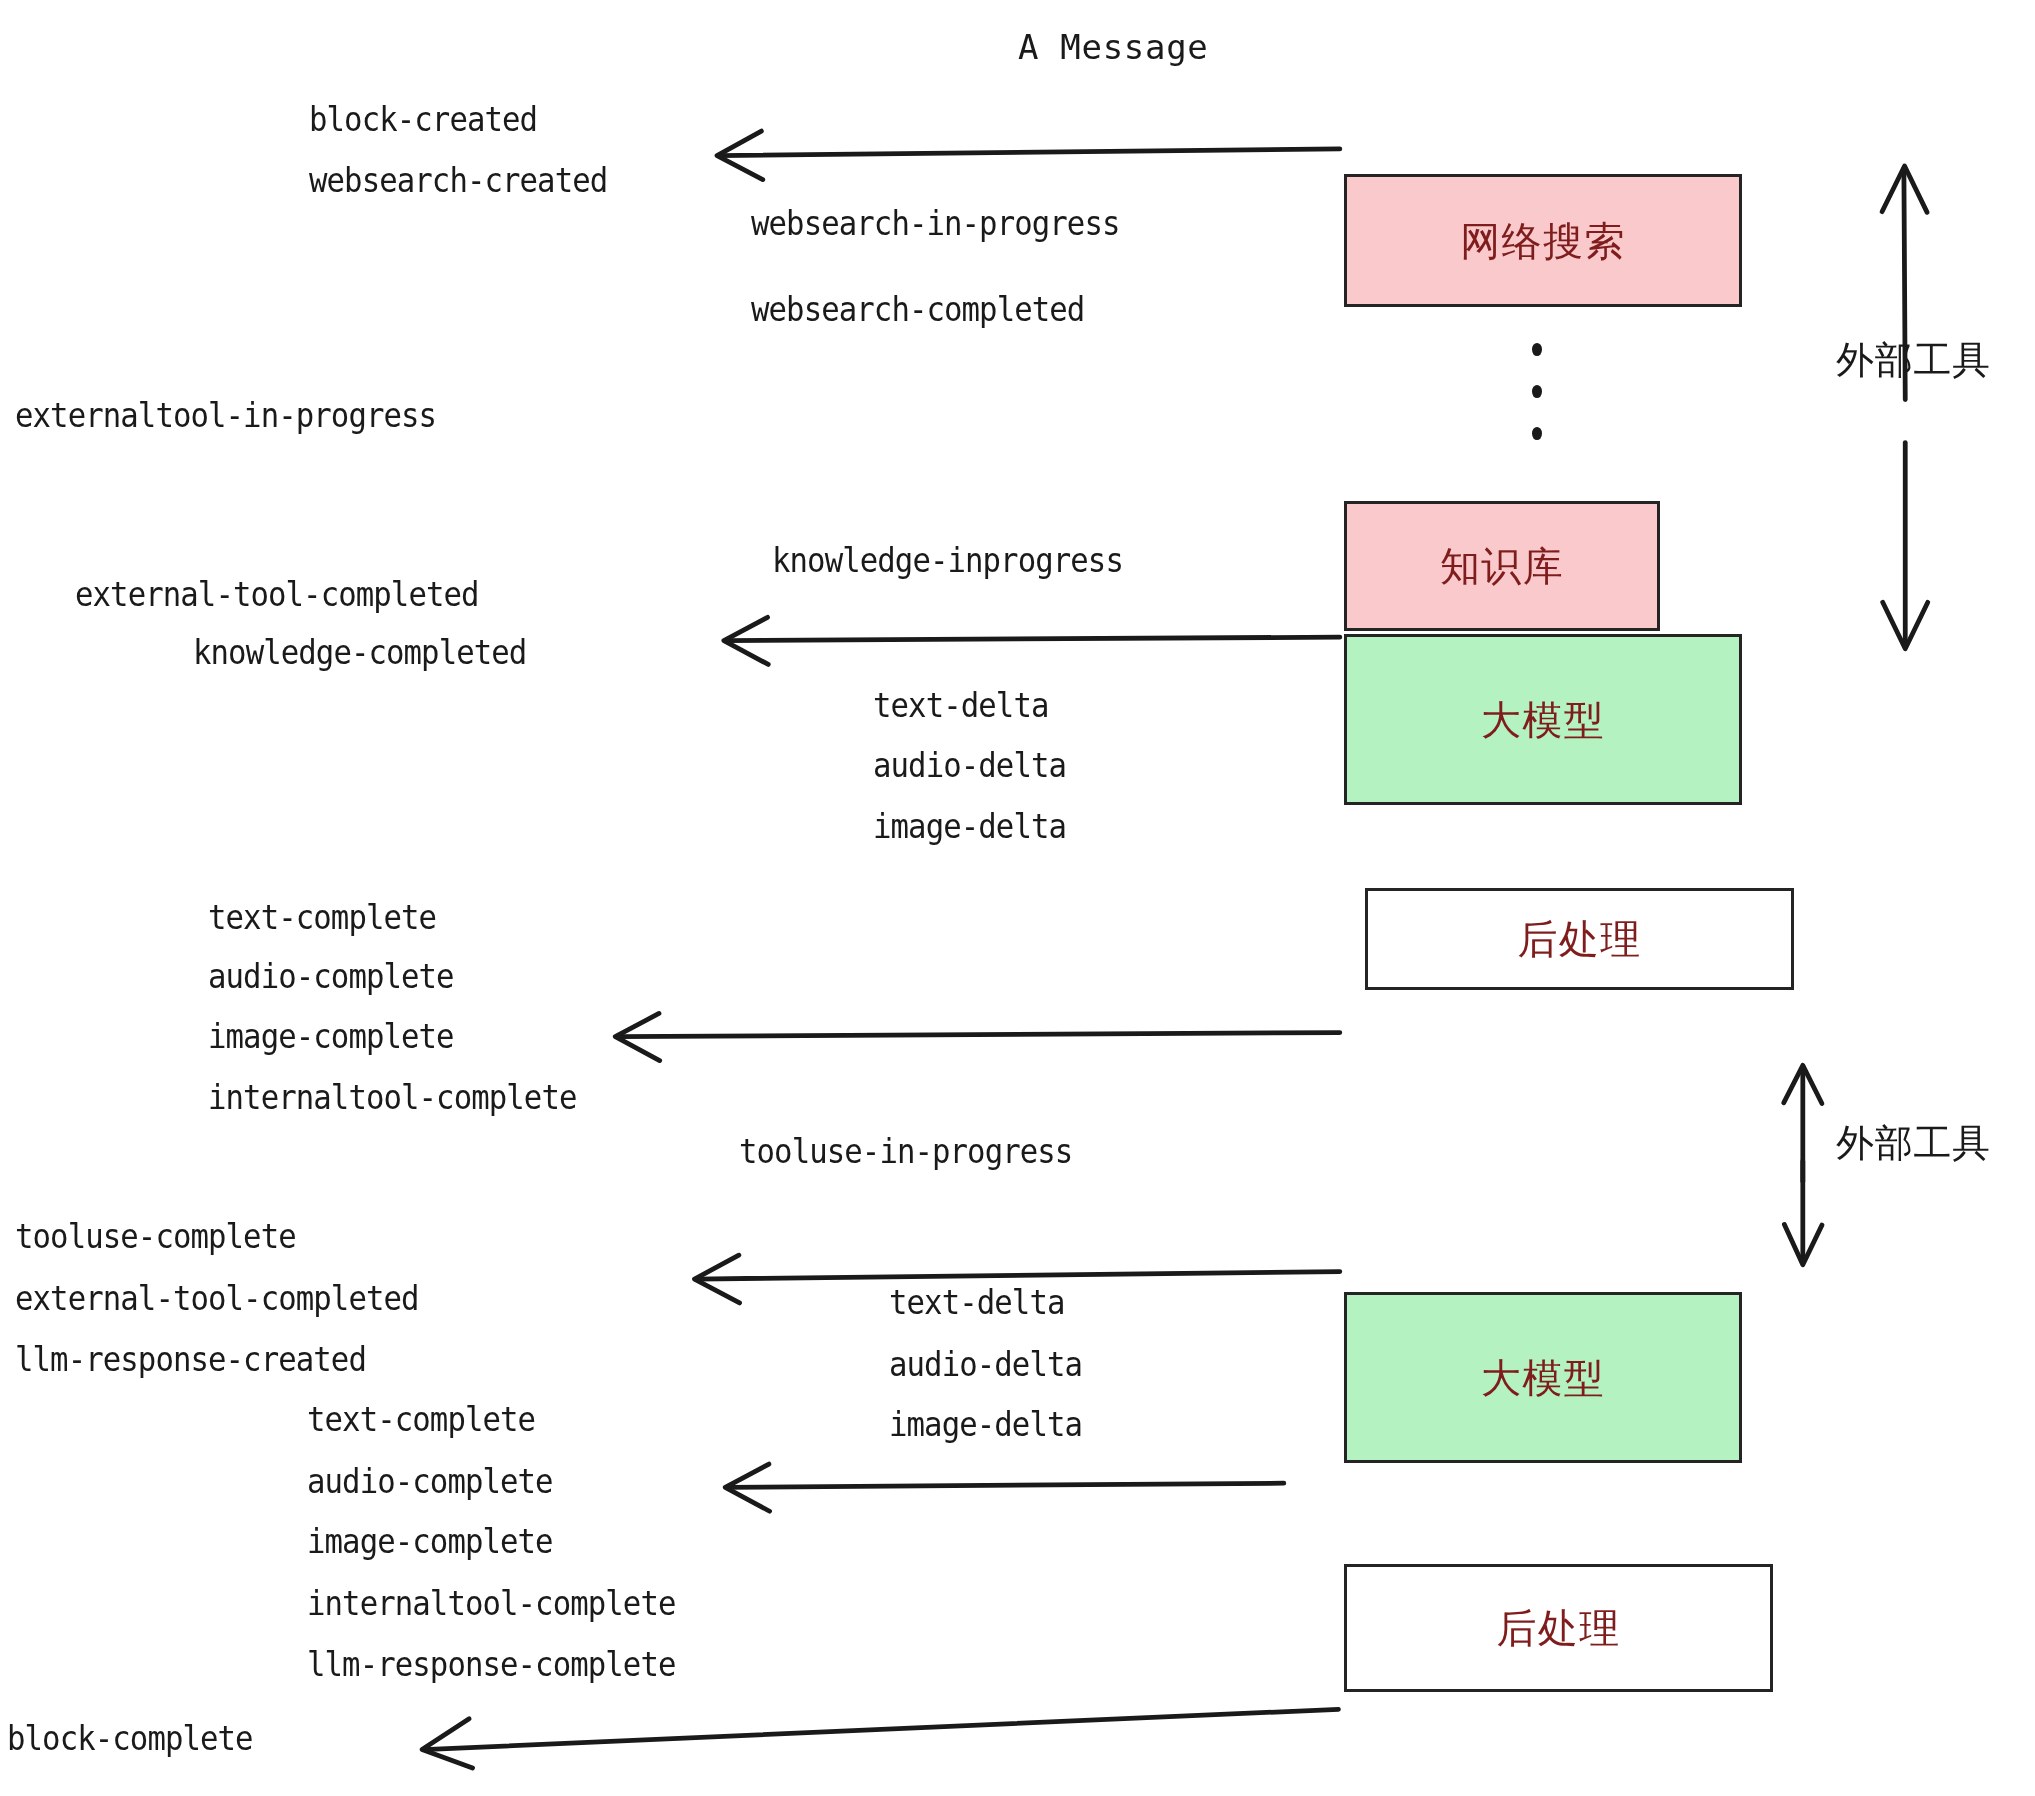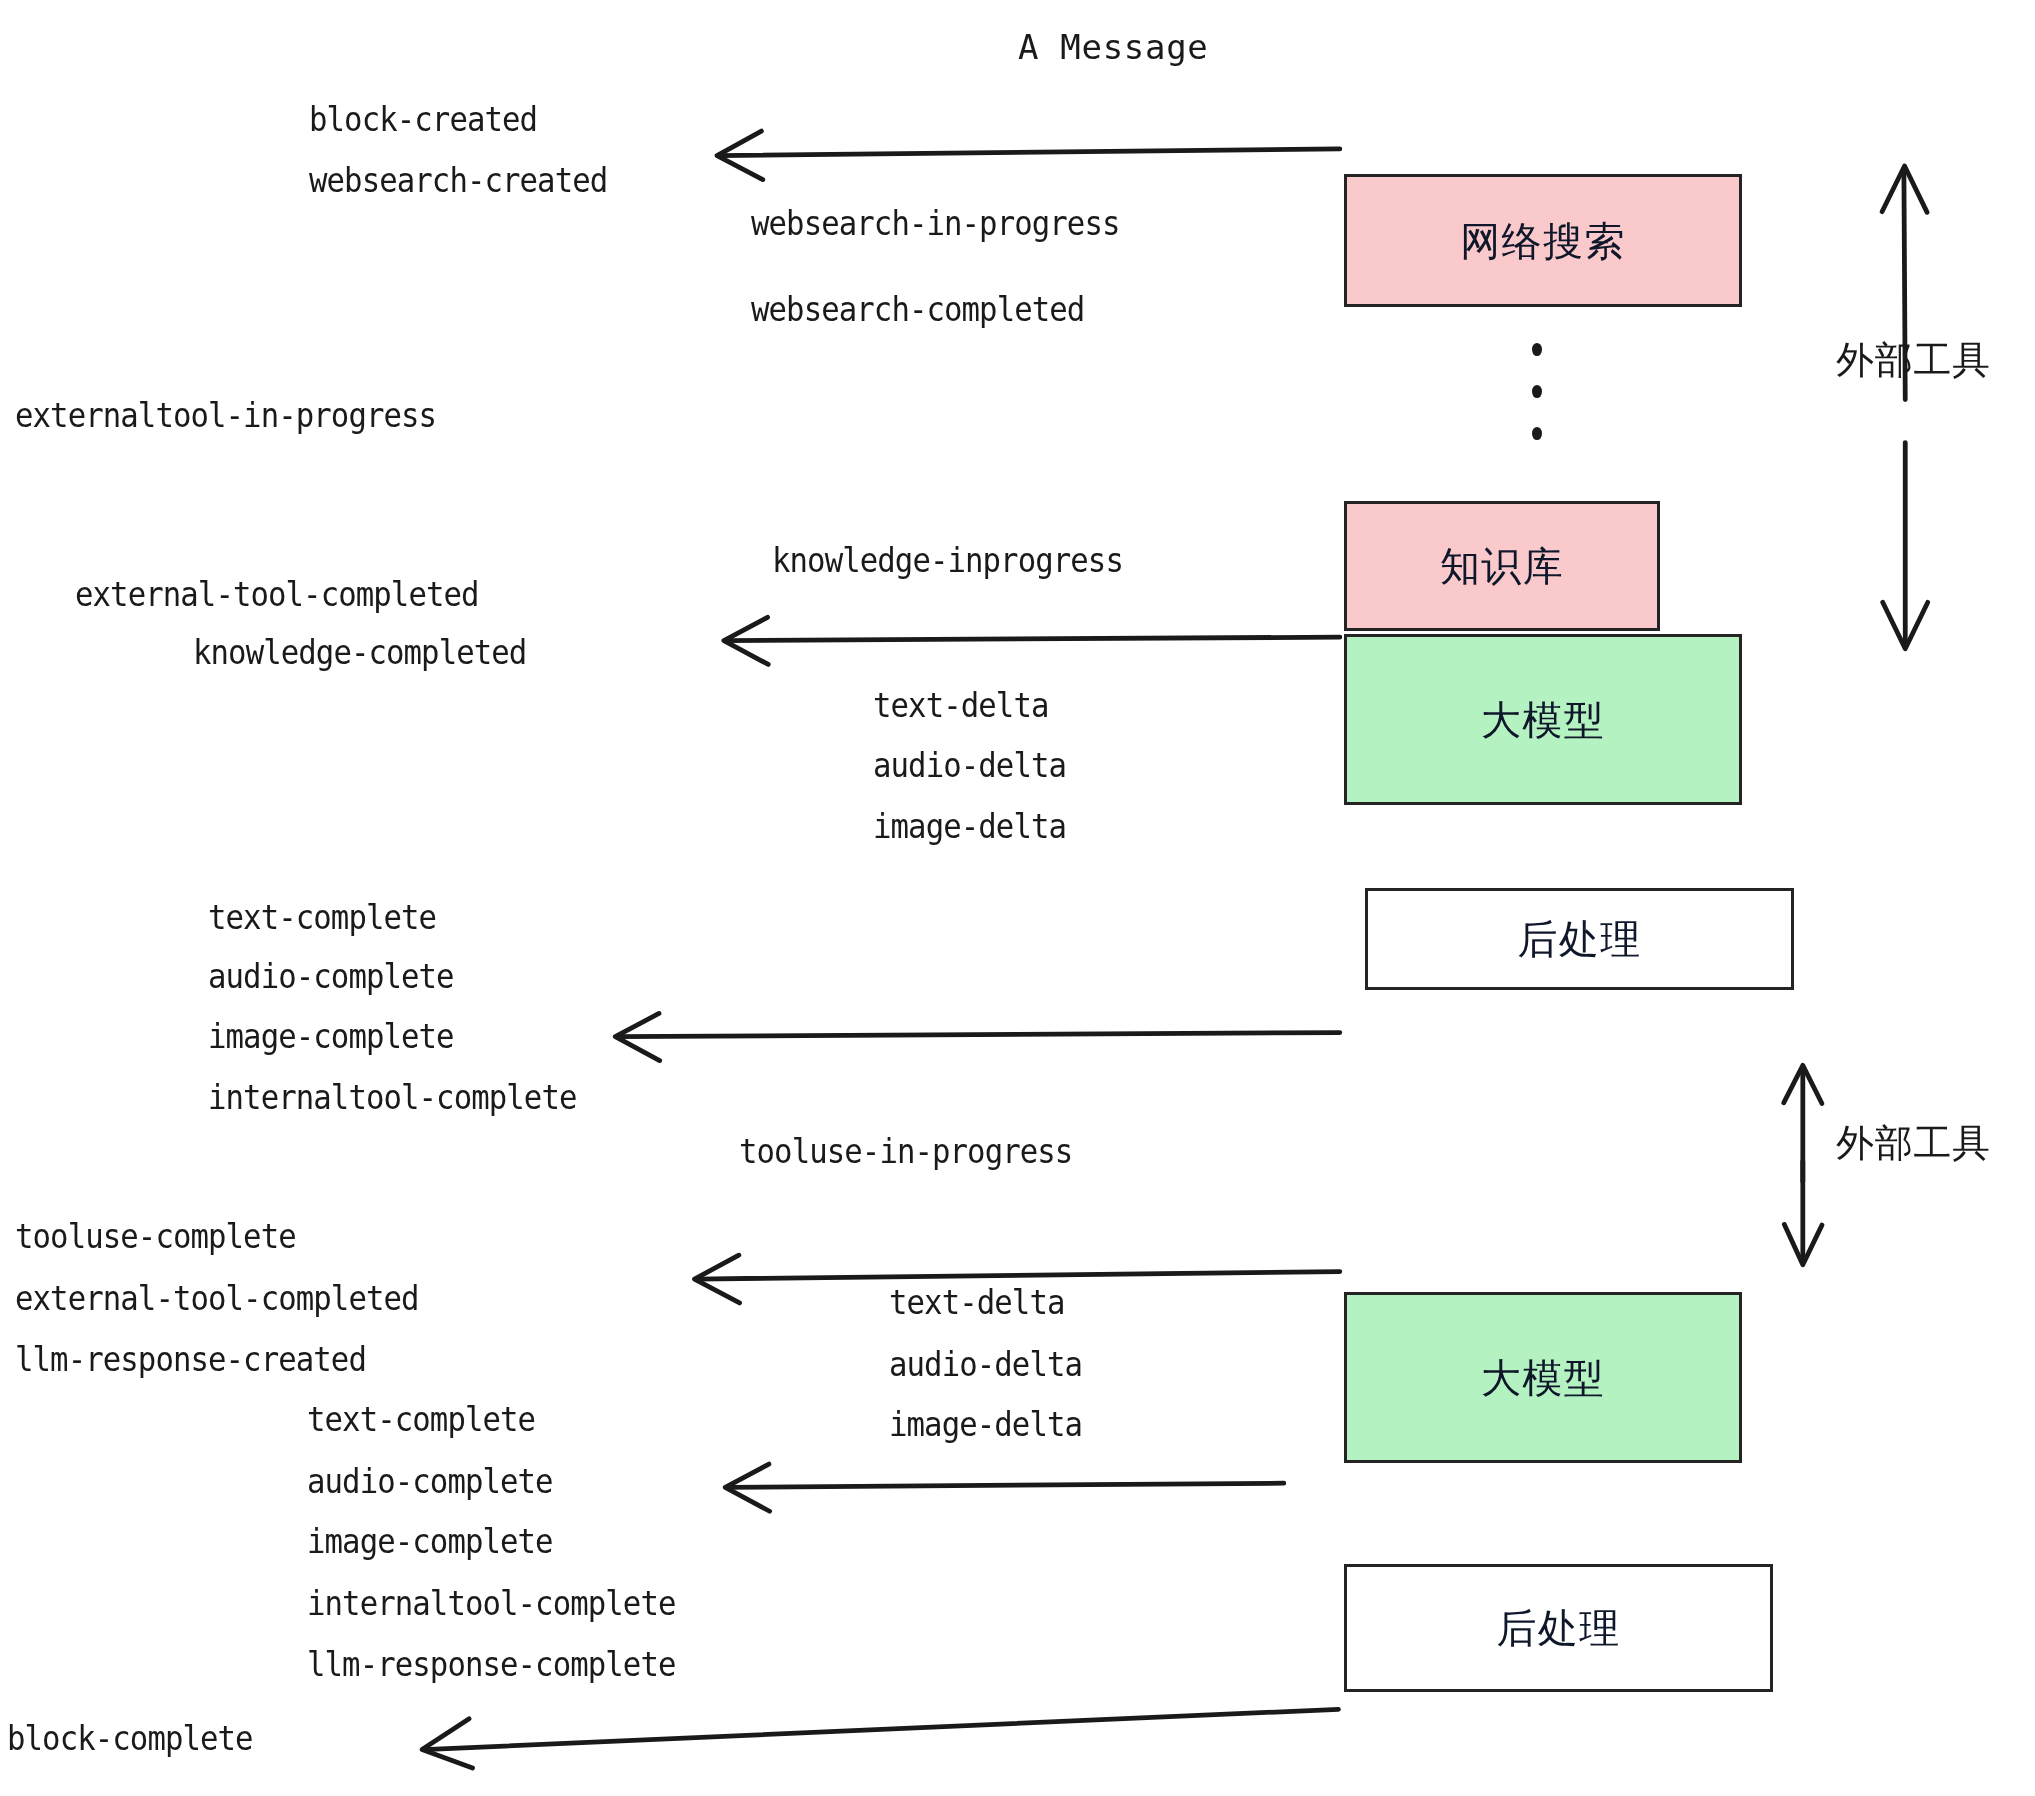--- a/index.html
+++ b/index.html
@@ -45,21 +45,21 @@
     border: 3.4px solid #242424;
     display: flex;
     align-items: center;
     justify-content: center;
     background: #ffffff;
   }
   .box .cjk {
     font-family: "DejaVu Sans", "Liberation Sans", sans-serif;
     font-size: 40px;
     letter-spacing: 1.4px;
-    color: #0f172a;
+    color: #7f1d1d;
     line-height: 1;
   }
   .box .latin {
     font-family: "DejaVu Sans Mono", "Liberation Mono", monospace;
     font-size: 36px;
     letter-spacing: 0px;
     color: #1a1a1a;
     transform: scaleX(0.95);
   }
 

